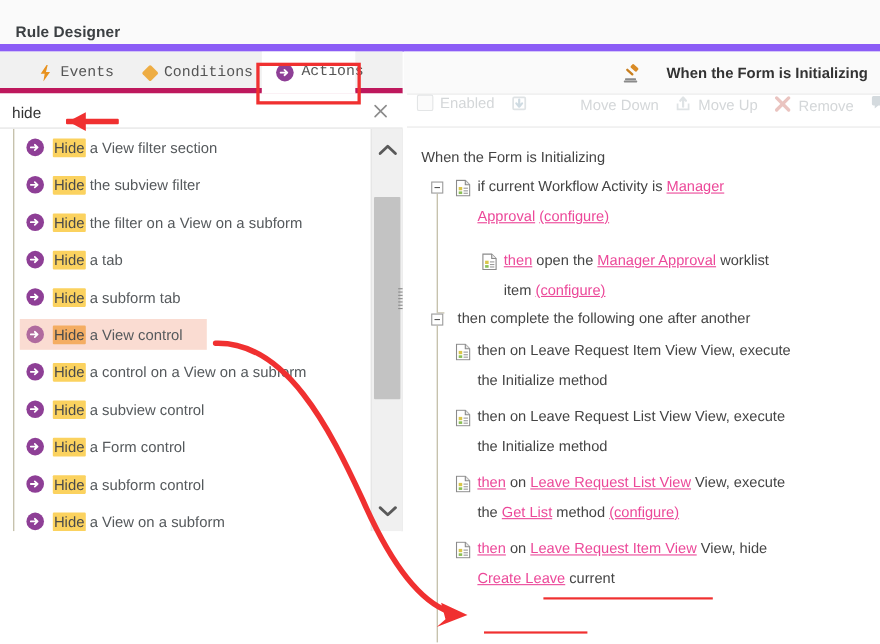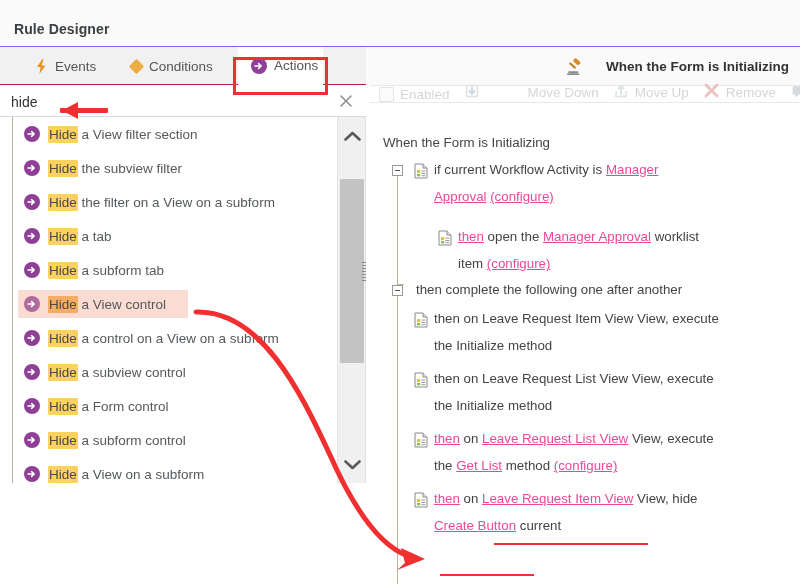--- a/index.html
+++ b/index.html
@@ -11,39 +11,40 @@
     color:#3c3c3c;
     overflow:hidden;
     position:relative;
   }
   .page{position:relative;width:800px;height:585px;overflow:hidden;}
 
   
   .titlebar{
     position:absolute;left:0;top:0;width:800px;height:47px;
     background:#fafafa;
-    border-bottom:1px solid #8b5cf6;
+    border-bottom:7px solid #8b5cf6;
     box-sizing:border-box;
   }
   .titlebar .ttl{
     position:absolute;left:14px;top:21px;
     font-size:14px;font-weight:bold;color:#3c4043;
     letter-spacing:.1px;
   }
 
   
   .leftpanel{
     position:absolute;left:0;top:47px;width:366px;height:436px;
     background:#ffffff;box-sizing:border-box;
   }
   .tabstrip{
     position:absolute;left:0;top:0;width:366px;height:38px;
     background:#f1f1f1;
-    border-bottom:1px solid #be185d;
+    border-bottom:5px solid #be185d;
     box-sizing:border-box;
+    font-family:Liberation Mono, monospace;
   }
   .tab{
     position:absolute;top:0;height:38px;
     display:flex;align-items:center;gap:7px;
     padding:0 13px;box-sizing:border-box;
     font-size:13.5px;color:#555;
     cursor:default;
   }
   .tab.active{
     background:#ffffff;
@@ -144,26 +145,26 @@
     background:#fafafa;
     box-sizing:border-box;
   }
   .rp-header .rtitle{
     position:absolute;right:11px;top:12px;
     font-size:13.5px;font-weight:bold;color:#333;white-space:nowrap;
   }
   .gavel{position:absolute;right:216px;top:10px;width:20px;height:20px;}
 
   .rp-toolbar{
-    position:absolute;left:3px;top:38px;width:430px;height:18px;
+    position:absolute;left:3px;top:38px;width:430px;height:31px;
     background:#ffffff;
     border-top:1px solid #e8e8e8;
     border-bottom:1px solid #e8e8e8;
     box-sizing:border-box;
-    display:flex;align-items:flex-end;
+    display:flex;align-items:flex-start;
   }
   .tbitem{
     display:flex;align-items:center;gap:6px;
     margin-left:9px;color:#d4d7d9;font-size:13.5px;white-space:nowrap;
     cursor:default;
   }
   .tbitem:first-child{margin-left:9px;}
   .chk{
     width:15px;height:15px;border:1px solid #e3e5e6;background:#fbfbfb;
     border-radius:2px;box-sizing:border-box;flex:none;
@@ -546,21 +547,21 @@
             <rect x="3" y="11" width="3.2" height="2.4" fill="#8bbf56"></rect>
             <rect x="7.4" y="7.6" width="4" height="1" fill="#9a9a9a"></rect>
             <rect x="7.4" y="10" width="4" height="1" fill="#9a9a9a"></rect>
             <rect x="7.4" y="12.2" width="4" height="1" fill="#9a9a9a"></rect>
           </svg>
       </span>
       <div class="line" style="left:64px;top:374px;">
         <a href="#">then</a><span> on </span><a href="#">Leave Request Item View</a><span> View, hide</span>
       </div>
       <div class="line" style="left:64px;top:401px;">
-        <a href="#">Create Button</a><span> current</span>
+        <a href="#">Create Leave</a><span> current</span>
       </div>
     </div>
   </div>
 
   <div class="anno">
 
     <div class="annbox" style="left:233px;top:57px;width:95px;height:38px;"></div>
 
     <svg width="800" height="585" style="position:absolute;left:0;top:0;">
       <g fill="#f03030">

